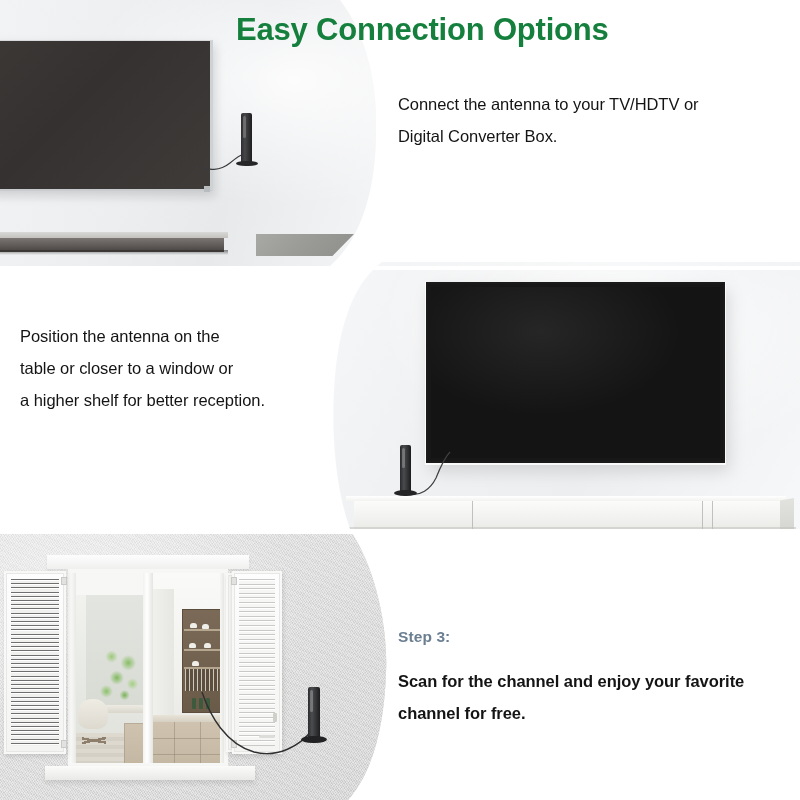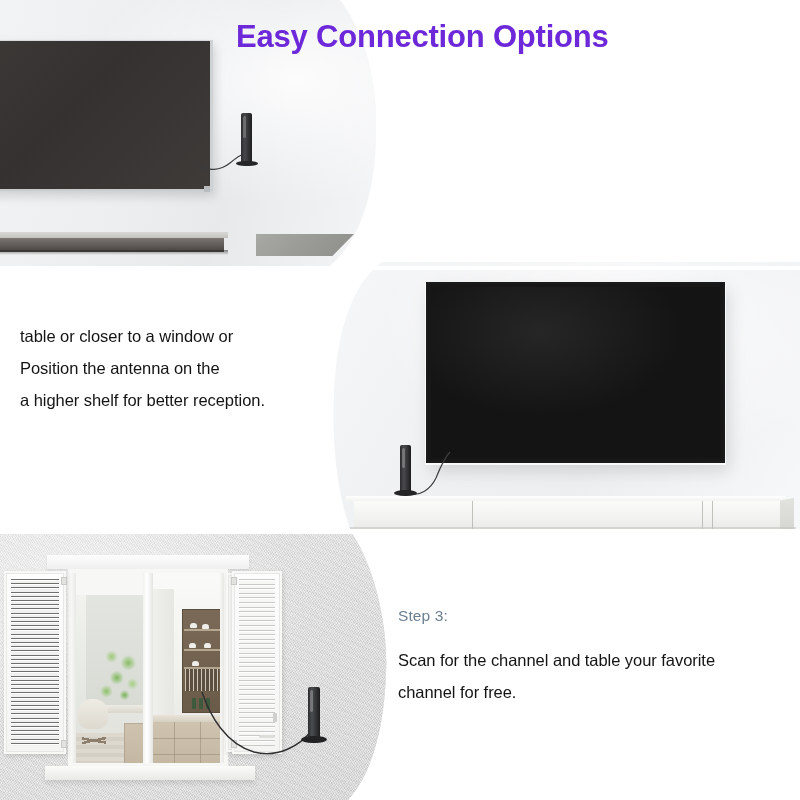--- a/index.html
+++ b/index.html
@@ -18,25 +18,25 @@
     position: absolute;
     left: 0; top: 0;
     width: 800px; height: 800px;
     background: #ffffff;
   }
 
   
   .page-title {
     position: absolute;
     left: 236px;
-    top: 15px;
+    top: 8px;
     width: 420px;
     font-size: 31px;
     font-weight: bold;
-    color: #6d28d9;
+    color: #15803d;
     letter-spacing: -0.2px;
     line-height: 44px;
     z-index: 40;
     white-space: nowrap;
   }
 
   
   .step-block { position: absolute; z-index: 40; }
   .step-label {
     font-size: 15.5px;
@@ -47,21 +47,21 @@
   .step-body {
     font-size: 16.5px;
     color: #141414;
     line-height: 32px;
     letter-spacing: -0.05px;
   }
   .step-body div { white-space: nowrap; }
 
   #step1-block { left: 398px; top: 88px; width: 380px; }
   #step2-block { left: 20px;  top: 320px; width: 330px; }
-  #step3-block { left: 398px; top: 607px; width: 390px; }
+  #step3-block { left: 398px; top: 628px; width: 390px; font-weight: bold; }
 
   
   #panel1 {
     position: absolute;
     left: 0; top: 0;
     width: 376px; height: 266px;
     overflow: hidden;
     z-index: 10;
     
     clip-path: path("M 0 0 L 340 0 C 372 42, 378 100, 376 140 C 374 196, 360 240, 330 266 L 0 266 Z");
@@ -513,31 +513,35 @@
   <div id="p3-antenna"></div>
   <div id="p3-antenna-gloss"></div>
   <div id="p3-antenna-base"></div>
 
   <div class="gutter" style="left:0; top:266px; width:800px; height:4px;"></div>
   <div class="gutter" style="left:0; top:529px; width:800px; height:5px;"></div>
 
   <div class="page-title">Easy Connection Options</div>
 
   <div class="step-block" id="step1-block">
+    <div class="step-body">
+      <div>Connect the antenna to your TV/HDTV or</div>
+      <div>Digital Converter Box.</div>
+    </div>
   </div>
 
   <div class="step-block" id="step2-block">
     <div class="step-body">
+      <div>Position the antenna on the</div>
       <div>table or closer to a window or</div>
-      <div>Position the antenna on the</div>
       <div>a higher shelf for better reception.</div>
     </div>
   </div>
 
   <div class="step-block" id="step3-block">
     <div class="step-label">Step 3:</div>
     <div class="step-body">
-      <div>Scan for the channel and table your favorite</div>
+      <div>Scan for the channel and enjoy your favorite</div>
       <div>channel for free.</div>
     </div>
   </div>
 
 </div>
 
 </body></html>

